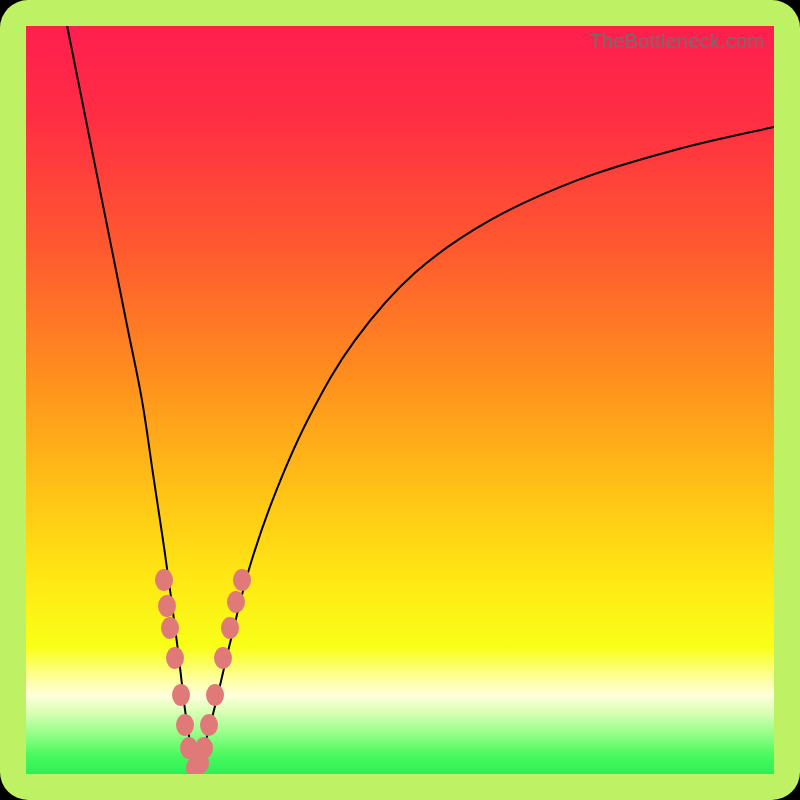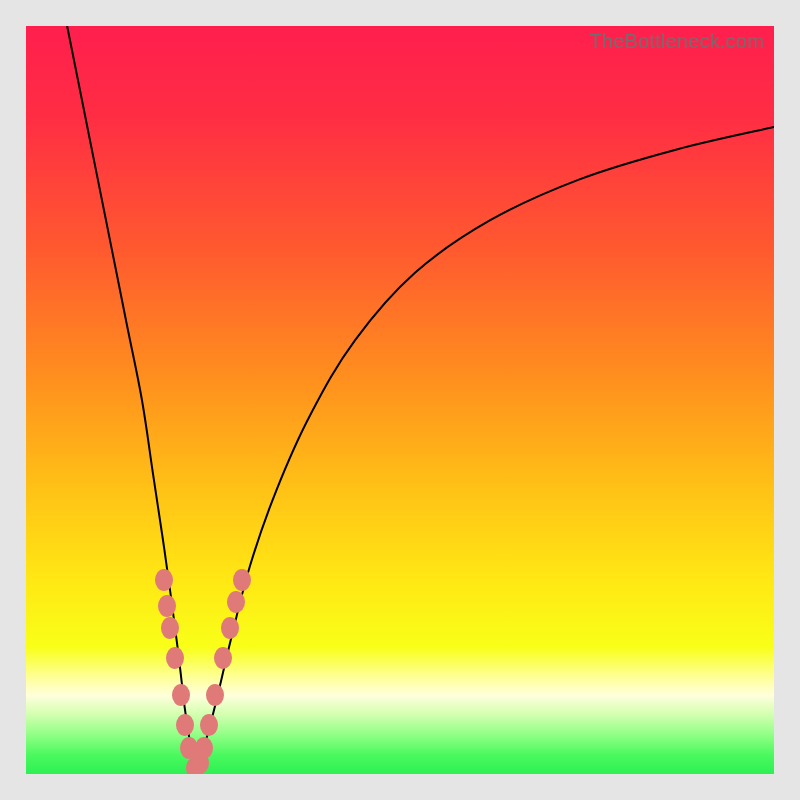--- a/index.html
+++ b/index.html
@@ -7,22 +7,23 @@
     padding: 0;
     width: 800px;
     height: 800px;
     overflow: hidden;
     background: #000;
     font-family: Arial, Helvetica, sans-serif;
   }
   .outer {
     width: 800px;
     height: 800px;
-    background: #e5e5e5;
+    background: #bef264;
     position: relative;
+    border-radius: 28px;
   }
   .plot-area {
     position: absolute;
     left: 26px;
     top: 26px;
     width: 748px;
     height: 748px;
     overflow: hidden;
   }
   .gradient-bg {

